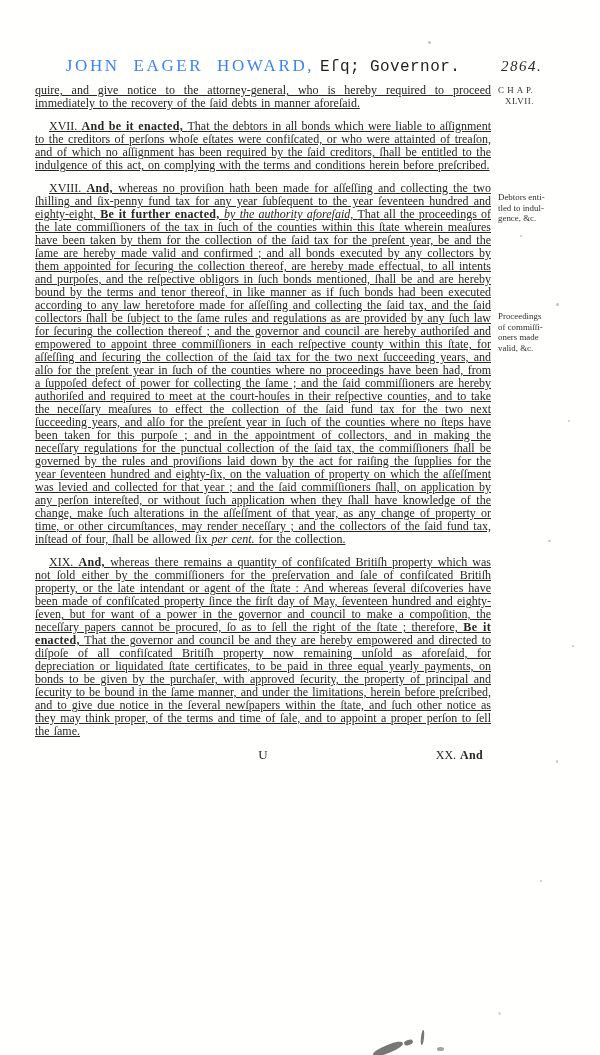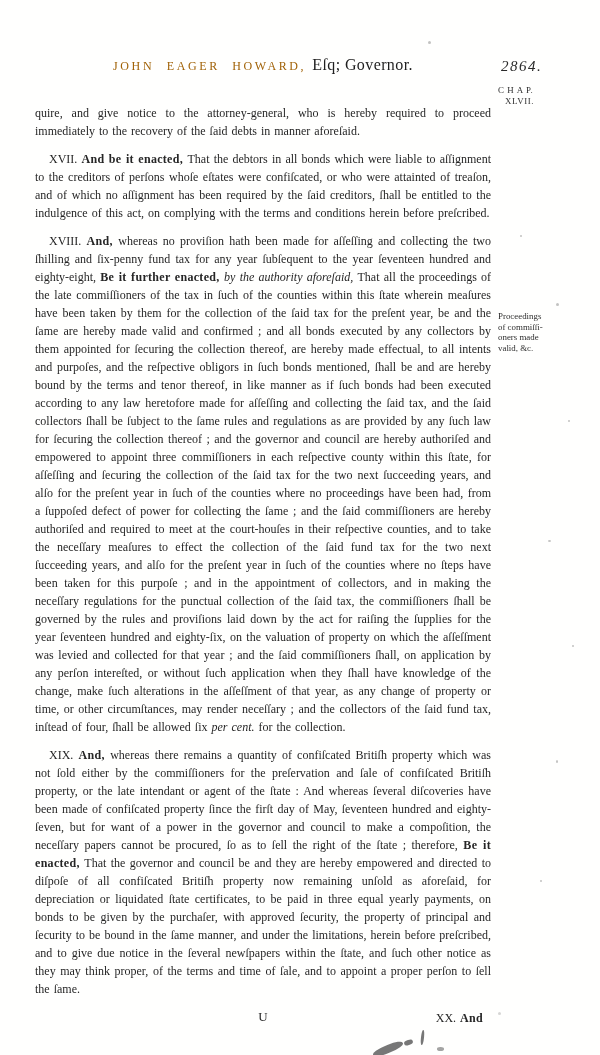--- a/index.html
+++ b/index.html
@@ -7,28 +7,28 @@
     position:relative;
     width:600px;height:1055px;
     margin:0 auto;
     background:#fffffe;
     font-family:"Liberation Serif", serif;
     color:#242424;
     overflow:hidden;
   }
   
   .header-row{position:absolute;top:56px;left:35px;width:456px;text-align:center;white-space:nowrap;}
-  .header-caps{font-size:12px;letter-spacing:2.6px;word-spacing:7px;color:#a16207;}
-  .header-rest{font-size:16px;letter-spacing:.4px;margin-left:6px;color:#1f1f1f;}
+  .header-caps{font-size:17px;letter-spacing:2.6px;word-spacing:7px;color:#3b82f6;}
+  .header-rest{font-size:16px;letter-spacing:.4px;margin-left:6px;color:#1f1f1f;font-family:Liberation Mono, monospace;}
   .page-year{position:absolute;top:58px;left:501px;font-size:15px;font-style:italic;letter-spacing:1.5px;color:#2a2a2a;}
   
   .body-col{
-    position:absolute;top:104px;left:35px;width:456px;
-    font-size:12px;line-height:18px;text-align:justify;
-    word-spacing:1px;color:#262626;
+    position:absolute;top:84px;left:35px;width:456px;
+    font-size:12px;line-height:13px;text-align:justify;
+    word-spacing:1px;color:#262626;text-decoration:underline;
   }
   .para{margin:0 0 10px 0;}
   .para.indent{text-indent:14px;}
   .bl{font-weight:bold;letter-spacing:.3px;}
   .it{font-style:italic;}
   .rm{}
   
   .footer-line{position:relative;height:16px;margin-top:2px;}
   .sig-mark{position:absolute;left:0;right:0;text-align:center;font-size:13px;color:#2a2a2a;}
   .catchword{position:absolute;right:8px;top:1px;font-size:12px;color:#262626;}
@@ -65,20 +65,25 @@
       <span class="catchword"><span class="rm">XX. </span><span class="bl">And</span></span>
     </div>
   </div>
 
   <div class="margin-note chap" style="top:85px;">
     <div class="mn-line">C H A P.</div>
     <div class="mn-line">XLVII.</div>
   </div>
 
 
+  <div class="margin-note" style="top:192px;">
+    <div class="mn-line">Debtors enti-</div>
+    <div class="mn-line">tled to indul-</div>
+    <div class="mn-line">gence, &amp;c.</div>
+  </div>
 
   <div class="margin-note" style="top:311px;">
     <div class="mn-line">Proceedings</div>
     <div class="mn-line">of commiſſi-</div>
     <div class="mn-line">oners made</div>
     <div class="mn-line">valid, &amp;c.</div>
   </div>
 
 
   <div class="smudge" style="left:421px;top:1030px;width:3px;height:15px;transform:rotate(6deg);"></div>

